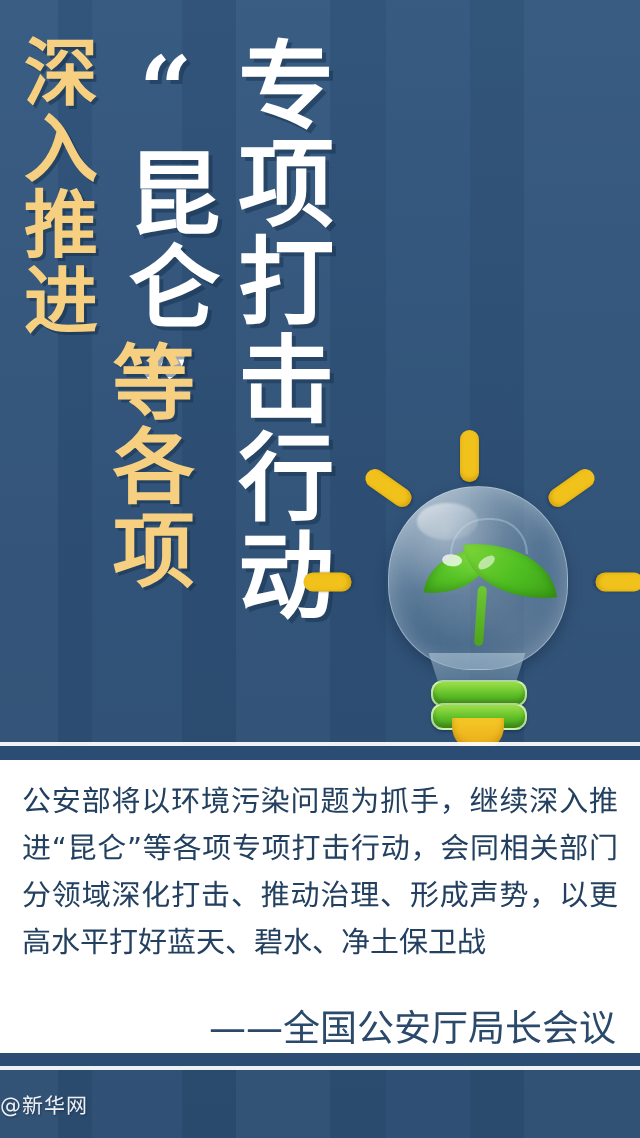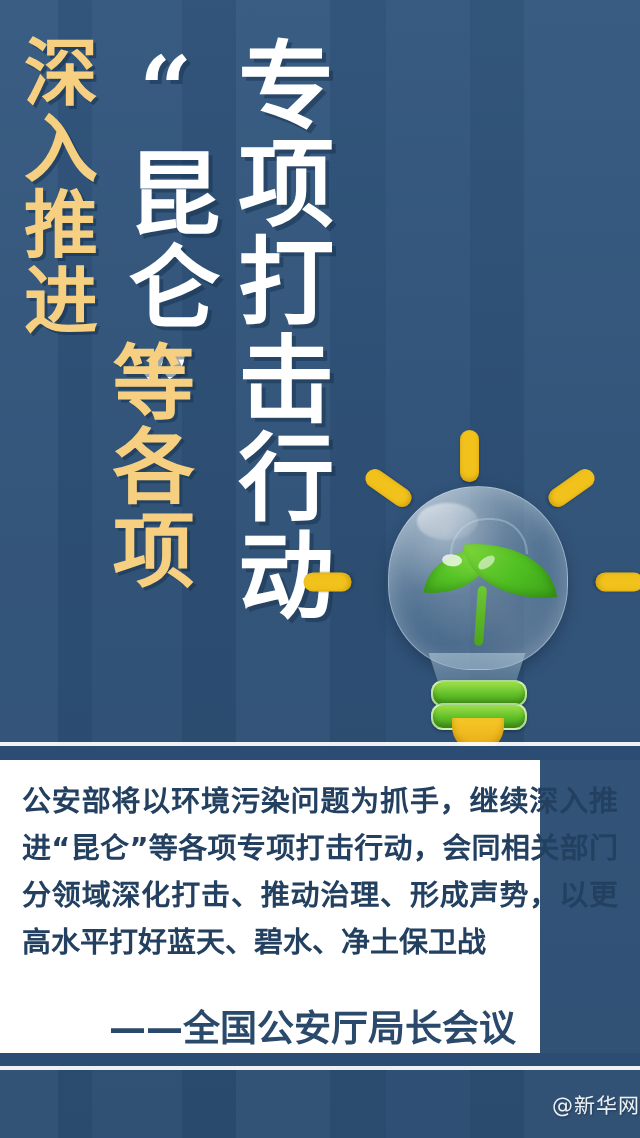--- a/index.html
+++ b/index.html
@@ -152,42 +152,41 @@
   .rule{position:absolute;left:0;width:640px;}
   .rule-white{background:rgba(255,255,255,.92);}
 
   .band-top{top:742px;height:4px;}
   .band-top-gap{top:746px;height:14px;background:#2b4d73;}
   .band-bot{top:1066px;height:4px;}
   .band-bot-gap{top:1053px;height:13px;background:#2b4d73;}
 
   
   .card{
-    position:absolute;left:0;top:760px;width:540px;height:293px;
+    position:absolute;left:0;top:760px;width:640px;height:293px;
     background:#ffffff;
-    font-weight:bold;
   }
   .body-text{
     position:absolute;left:22px;top:18px;width:596px;
     font-family:"DejaVu Sans","Liberation Sans",sans-serif;
     font-size:29px;line-height:47px;
     color:#234060;
     letter-spacing:0px;
     text-align:justify;
   }
   .attribution{
     position:absolute;right:24px;top:238px;
     font-family:"DejaVu Sans","Liberation Sans",sans-serif;
     font-size:37px;color:#2b4a6b;white-space:nowrap;
   }
 
   
   .footer{
     position:absolute;left:0;top:1070px;width:640px;height:68px;
-    display:flex;align-items:center;justify-content:flex-end;
+    display:flex;align-items:center;justify-content:flex-start;
   }
   .watermark{
     font-family:"DejaVu Sans","Liberation Sans",sans-serif;
     font-size:21px;color:#ffffff;opacity:.92;
     text-shadow:1px 1px 2px rgba(10,30,50,.5);
     letter-spacing:1px;
   }
 </style>
 </head>
 <body>

